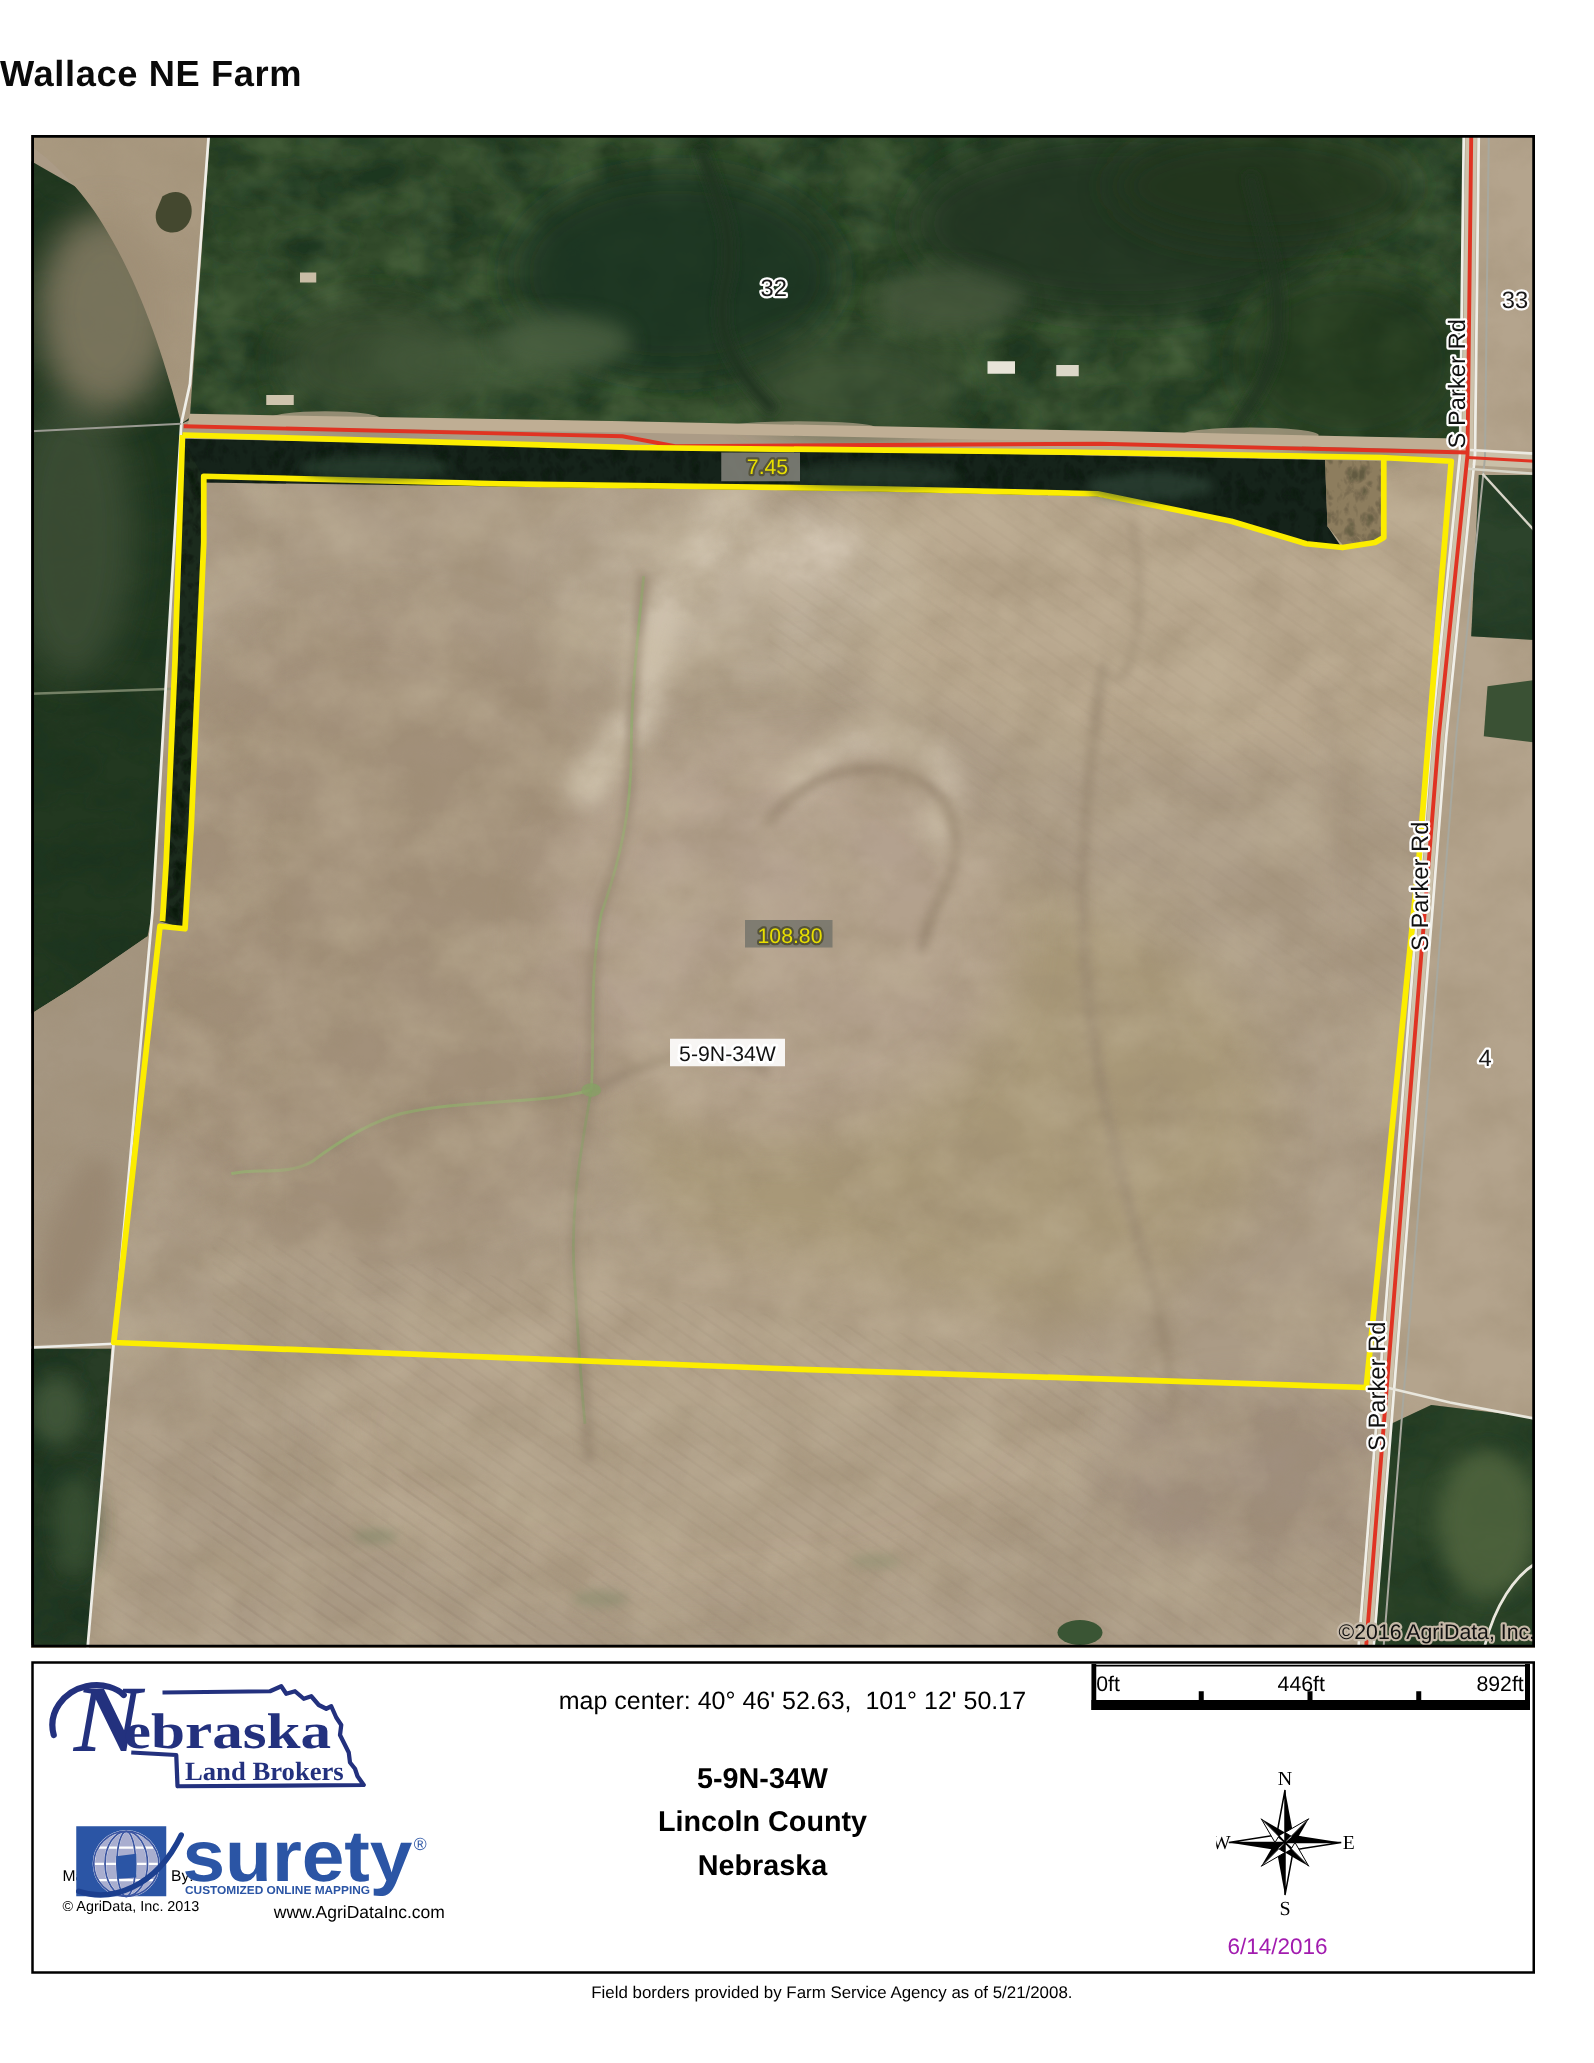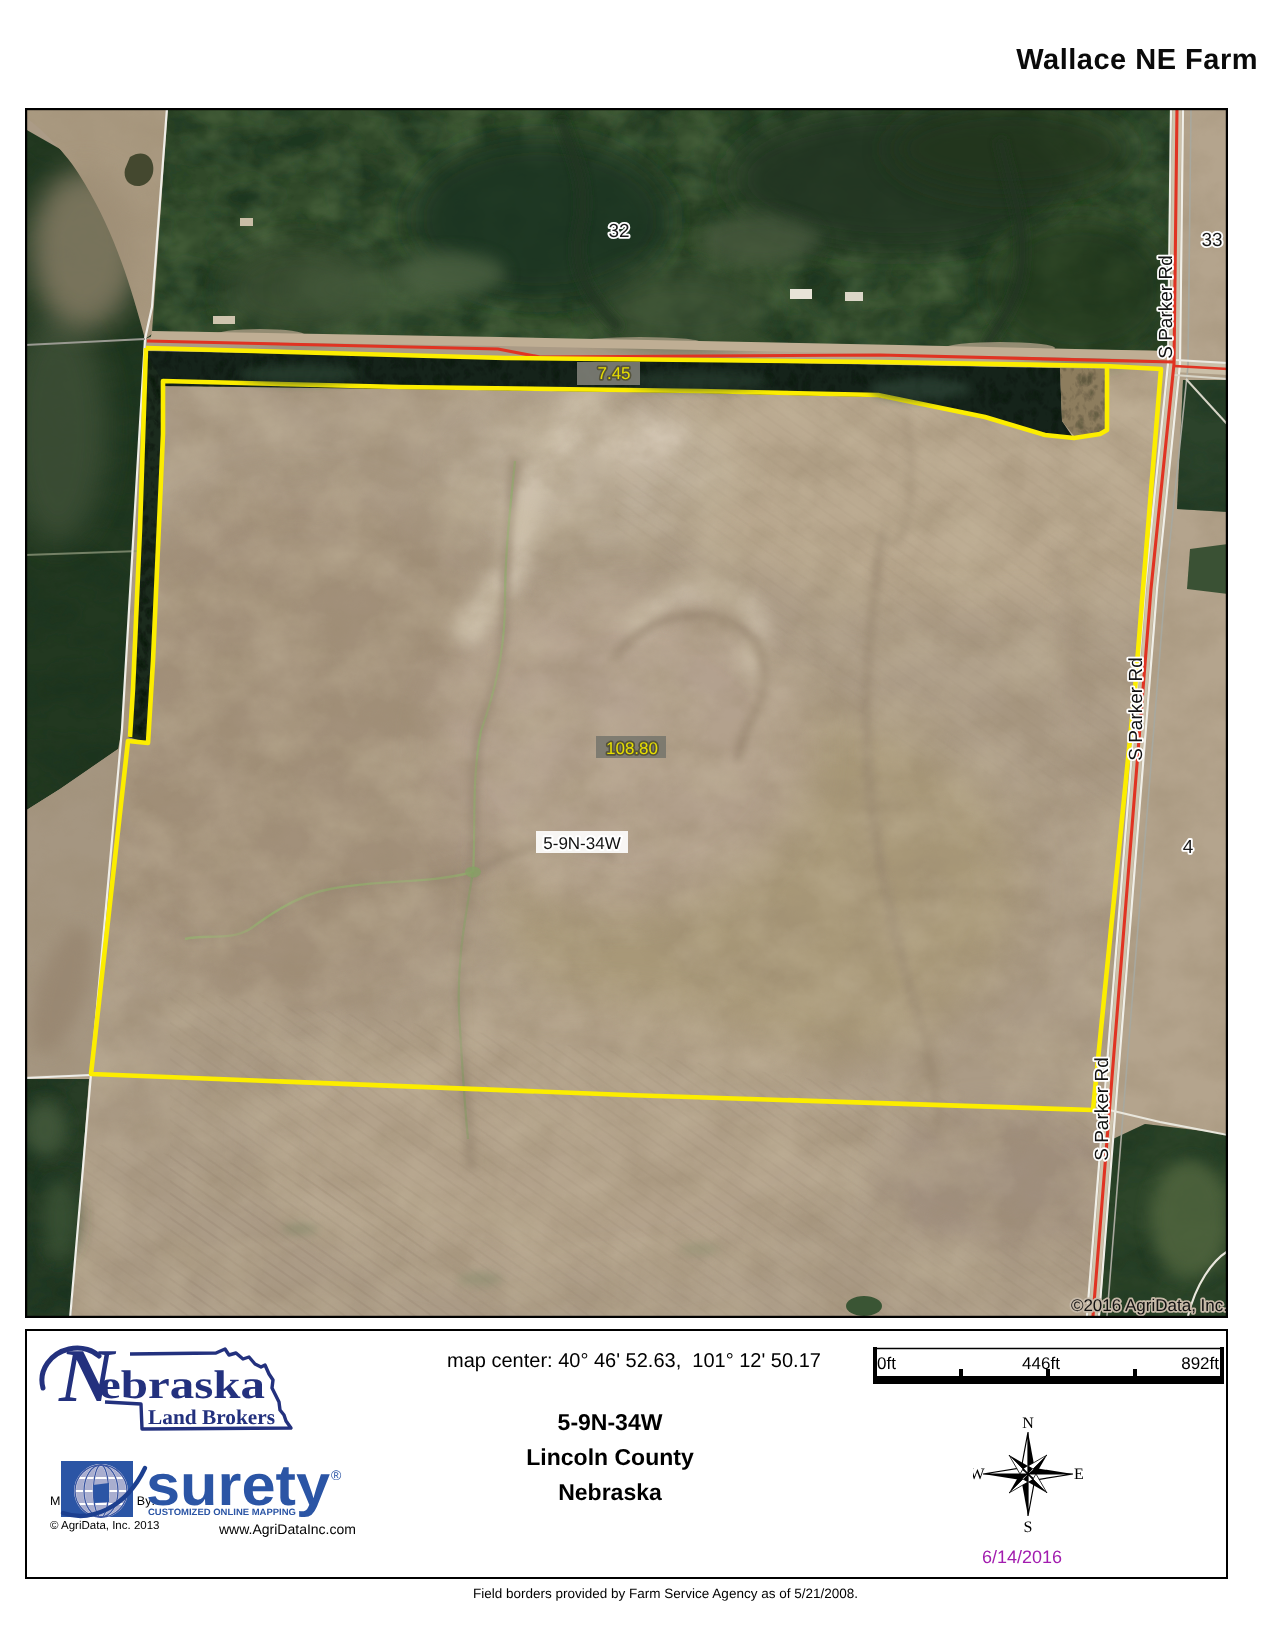--- a/index.html
+++ b/index.html
@@ -4,21 +4,21 @@
 <style>
   html,body{margin:0;padding:0;background:#ffffff;}
   *{-webkit-font-smoothing:antialiased;text-rendering:geometricPrecision;}
   body>*{will-change:transform;}
   body{width:1275px;height:1650px;position:relative;font-family:"Liberation Sans",sans-serif;overflow:hidden;}
   .abs{position:absolute;}
 </style>
 </head>
 <body>
 
-<div class="abs" style="left:0;top:44px;width:1258px;text-align:right;font-size:29px;font-weight:bold;color:#0a0a0a;letter-spacing:0.5px;">Wallace NE Farm</div>
+<div class="abs" style="left:0;top:44px;width:1258px;text-align:left;font-size:29px;font-weight:bold;color:#0a0a0a;letter-spacing:0.5px;">Wallace NE Farm</div>
 
 <div class="abs" style="left:25px;top:108px;width:1084px;height:1210px;">
 <svg width="1203" height="1210" viewBox="25 119 1203 1210">
 <defs>
   <filter id="blur8" x="-80%" y="-80%" width="260%" height="260%">
           <feGaussianBlur stdDeviation="8"></feGaussianBlur>
         </filter>
   <filter id="blur14" x="-80%" y="-80%" width="260%" height="260%">
           <feGaussianBlur stdDeviation="14"></feGaussianBlur>
         </filter>
@@ -342,21 +342,21 @@
   </div>
 
   <div class="abs" style="left:23px;top:189px;font-size:11.5px;color:#000;">© AgriData, Inc. 2013</div>
 
   <div class="abs" style="left:192px;top:190px;font-size:14px;color:#000;">www.AgriDataInc.com</div>
 
   <div class="abs" style="left:420px;top:19px;font-size:20px;color:#000;">map center: 40° 46' 52.63,&nbsp; 101° 12' 50.17</div>
 
   <div class="abs" style="left:363px;top:74px;width:440px;text-align:center;font-size:23px;font-weight:bold;color:#000;line-height:35px;">5-9N-34W<br>Lincoln County<br>Nebraska</div>
 
-  <div class="abs" style="left:846px;top:16px;width:318px;height:38px;">
+  <div class="abs" style="left:846px;top:0;width:318px;height:38px;">
     <svg width="351" height="38" viewBox="0 0 351 38">
       <line x1="1" y1="1.5" x2="350" y2="1.5" stroke="#000" stroke-width="1.5"></line>
       <rect x="0" y="29" width="351" height="8" fill="#000"></rect>
       <rect x="0" y="0" width="4" height="37" fill="#000"></rect>
       <rect x="347" y="0" width="4" height="37" fill="#000"></rect>
       <rect x="86" y="22" width="4" height="12" fill="#000"></rect>
       <rect x="173" y="22" width="4" height="12" fill="#000"></rect>
       <rect x="260" y="22" width="4" height="12" fill="#000"></rect>
       <text x="4" y="22" font-family="Liberation Sans, sans-serif" font-size="17" fill="#000">0ft</text>
       <text x="168" y="22" font-family="Liberation Sans, sans-serif" font-size="17" fill="#000" text-anchor="middle">446ft</text>

